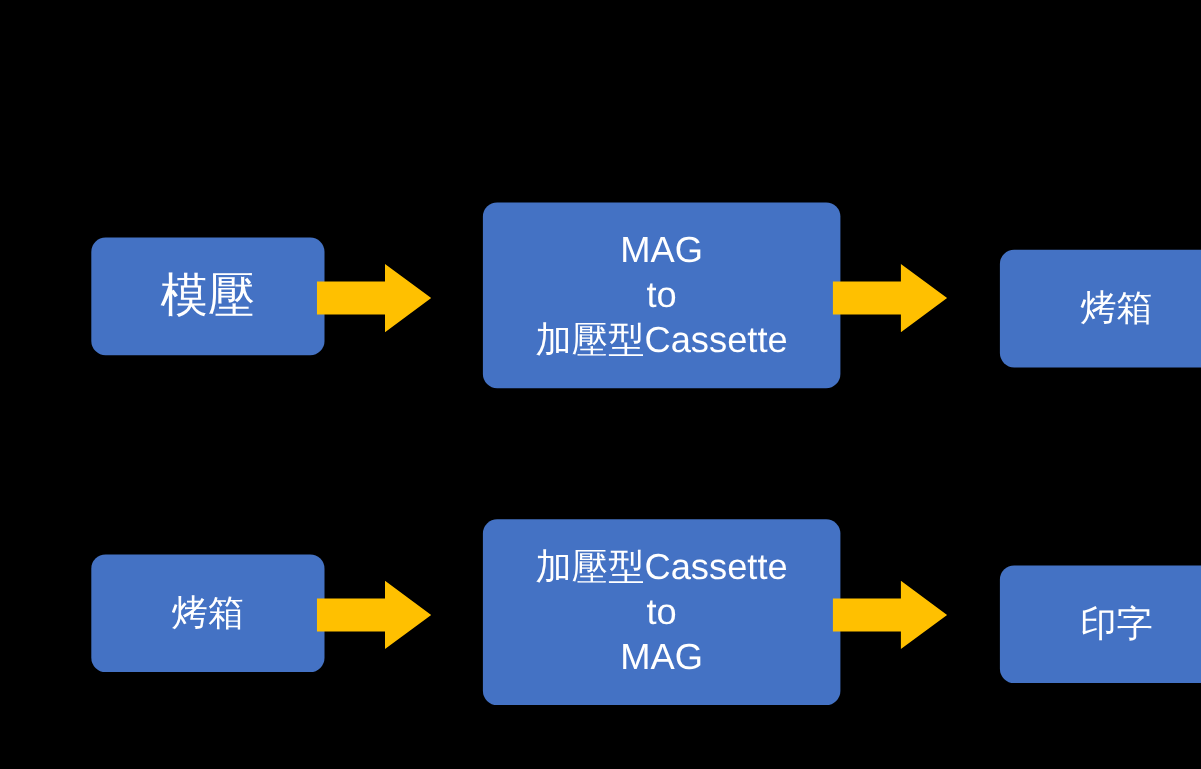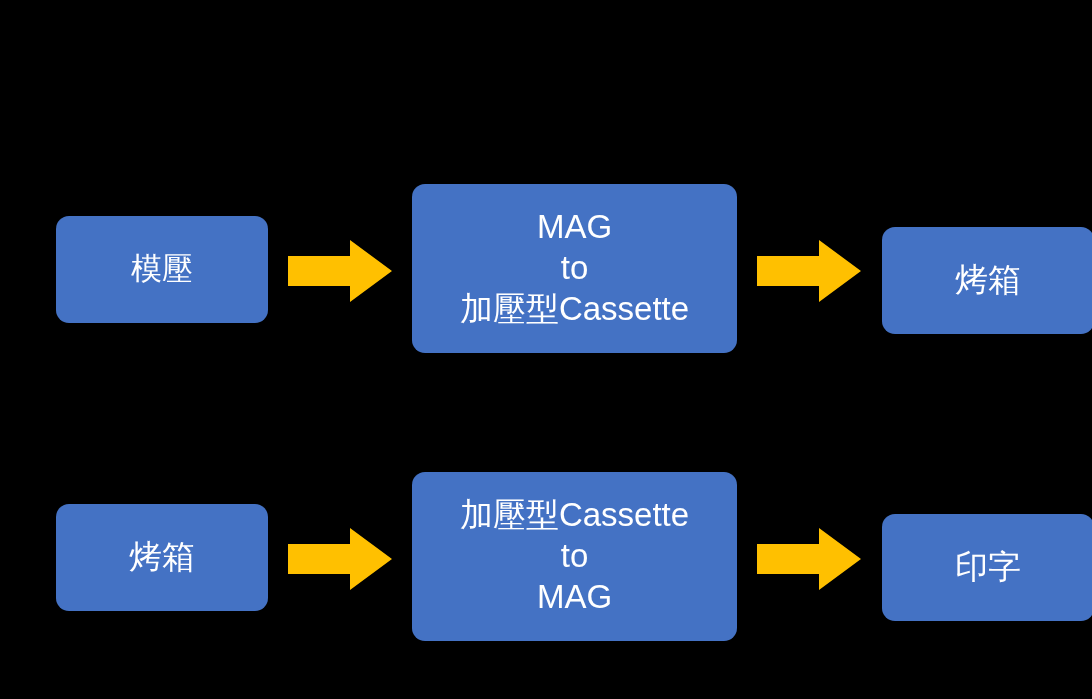--- a/index.html
+++ b/index.html
@@ -28,35 +28,36 @@
     position: absolute;
     background: #4472C4;
     border-radius: 13px;
     color: #FFFFFF;
     display: flex;
     align-items: center;
     justify-content: center;
     text-align: center;
     box-sizing: border-box;
     line-height: 1.24;
+    margin-left: 27px;
     -webkit-font-smoothing: antialiased;
   }
 
   .node .label {
     display: block;
     width: 100%;
     padding: 0 6px;
     box-sizing: border-box;
     white-space: pre-line;
   }
 
   
   #node-r1-start {
     left: 56px;  top: 216px;  width: 212px; height: 107px;
-    font-size: 31px;
+    font-size: 43px;
     justify-content: flex-end;
   }
   #node-r1-mid {
     left: 412px; top: 184px;  width: 325px; height: 169px;
     font-size: 33px;
   }
   #node-r1-end {
     left: 882px; top: 227px;  width: 212px; height: 107px;
     font-size: 33px;
   }

